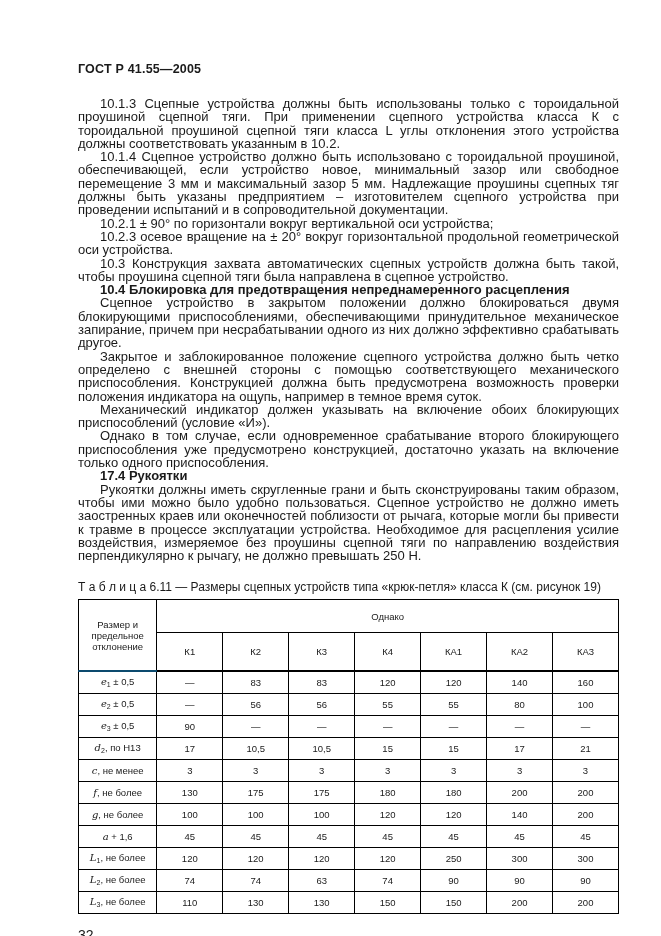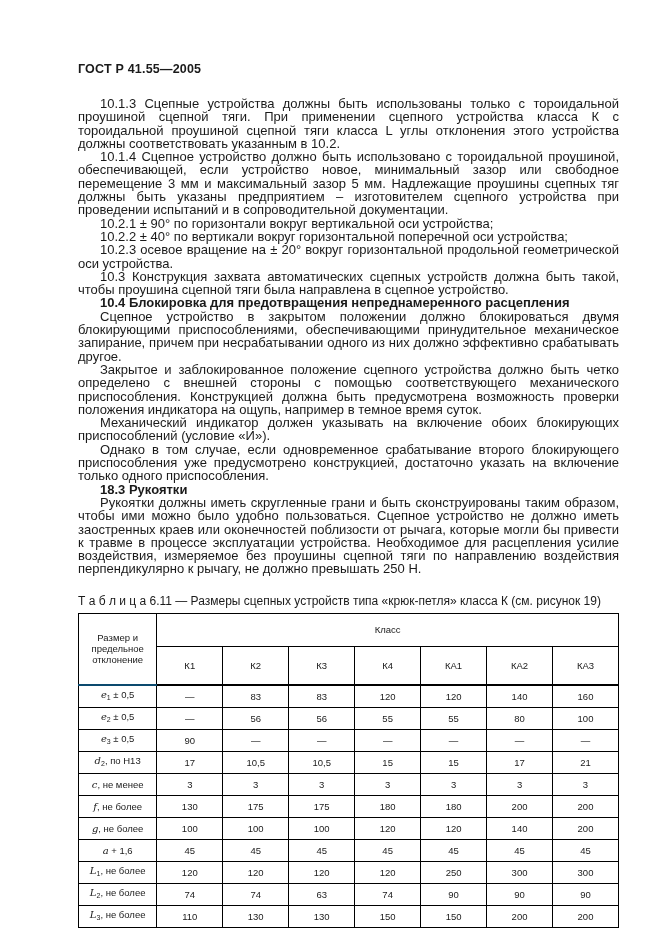--- a/index.html
+++ b/index.html
@@ -64,49 +64,48 @@
 </head>
 <body>
 
 <div class="page">
   <div class="doc-header">ГОСТ Р 41.55—2005</div>
 
   <div id="paragraphs">
       <p class="para">10.1.3  Сцепные устройства должны быть использованы только с тороидальной проушиной сцепной тяги. При применении сцепного устройства класса К с тороидальной проушиной сцепной тяги класса L углы отклонения этого устройства должны соответствовать указанным в 10.2.</p>
       <p class="para">10.1.4  Сцепное устройство должно быть использовано с тороидальной проушиной, обеспечивающей, если устройство новое, минимальный зазор или свободное перемещение 3 мм и максимальный зазор 5 мм. Надлежащие проушины сцепных тяг должны быть указаны предприятием – изготовителем сцепного устройства при проведении испытаний и в сопроводительной документации.</p>
       <p class="para">10.2.1  ± 90° по горизонтали вокруг вертикальной оси устройства;</p>
-      <p class="para">10.2.2  ± 40° по вертикали вокруг горизонтальной поперечной оси устройства;</p>
       <p class="para">10.2.3  осевое вращение на ± 20° вокруг горизонтальной продольной геометрической оси устройства.</p>
       <p class="para">10.3  Конструкция захвата автоматических сцепных устройств должна быть такой, чтобы проушина сцепной тяги была направлена в сцепное устройство.</p>
       <p class="para bold">10.4  Блокировка для предотвращения непреднамеренного расцепления</p>
       <p class="para">Сцепное устройство в закрытом положении должно блокироваться двумя блокирующими приспособлениями, обеспечивающими принудительное механическое запирание, причем при несрабатывании одного из них должно эффективно срабатывать другое.</p>
       <p class="para">Закрытое и заблокированное положение сцепного устройства должно быть четко определено с внешней стороны с помощью соответствующего механического приспособления. Конструкцией должна быть предусмотрена возможность проверки положения индикатора на ощупь, например в темное время суток.</p>
       <p class="para">Механический индикатор должен указывать на включение обоих блокирующих приспособлений (условие «И»).</p>
       <p class="para">Однако в том случае, если одновременное срабатывание второго блокирующего приспособления уже предусмотрено конструкцией, достаточно указать на включение только одного приспособления.</p>
-      <p class="para bold">18.3  Рукоятки</p>
+      <p class="para bold">17.4  Рукоятки</p>
       <p class="para">Рукоятки должны иметь скругленные грани и быть сконструированы таким образом, чтобы ими можно было удобно пользоваться. Сцепное устройство не должно иметь заостренных краев или оконечностей поблизости от рычага, которые могли бы привести к травме в процессе эксплуатации устройства. Необходимое для расцепления усилие воздействия, измеряемое без проушины сцепной тяги по направлению воздействия перпендикулярно к рычагу, не должно превышать 250 Н.</p>
     </div>
 
   <div class="table-caption">Т а б л и ц а   6.11 — Размеры сцепных устройств типа «крюк-петля» класса К (см. рисунок 19)</div>
 
   <table class="dim-table">
     <colgroup>
       <col style="width:14.5%">
       <col style="width:12.214%">
         <col style="width:12.214%">
         <col style="width:12.214%">
       <col style="width:12.214%">
         <col style="width:12.214%">
         <col style="width:12.214%">
         <col style="width:12.214%">
     </colgroup>
     <thead>
       <tr class="class-row">
         <th class="corner" rowspan="2">Размер и предельное отклонение</th>
-        <th colspan="7">Класс</th>
+        <th colspan="7">Однако</th>
       </tr>
       <tr class="kcols-row" id="class-cols">
           <th>К1</th>
           <th>К2</th>
           <th>К3</th>
           <th>К4</th>
           <th>КА1</th>
           <th>КА2</th>
           <th>КА3</th>
         </tr>

